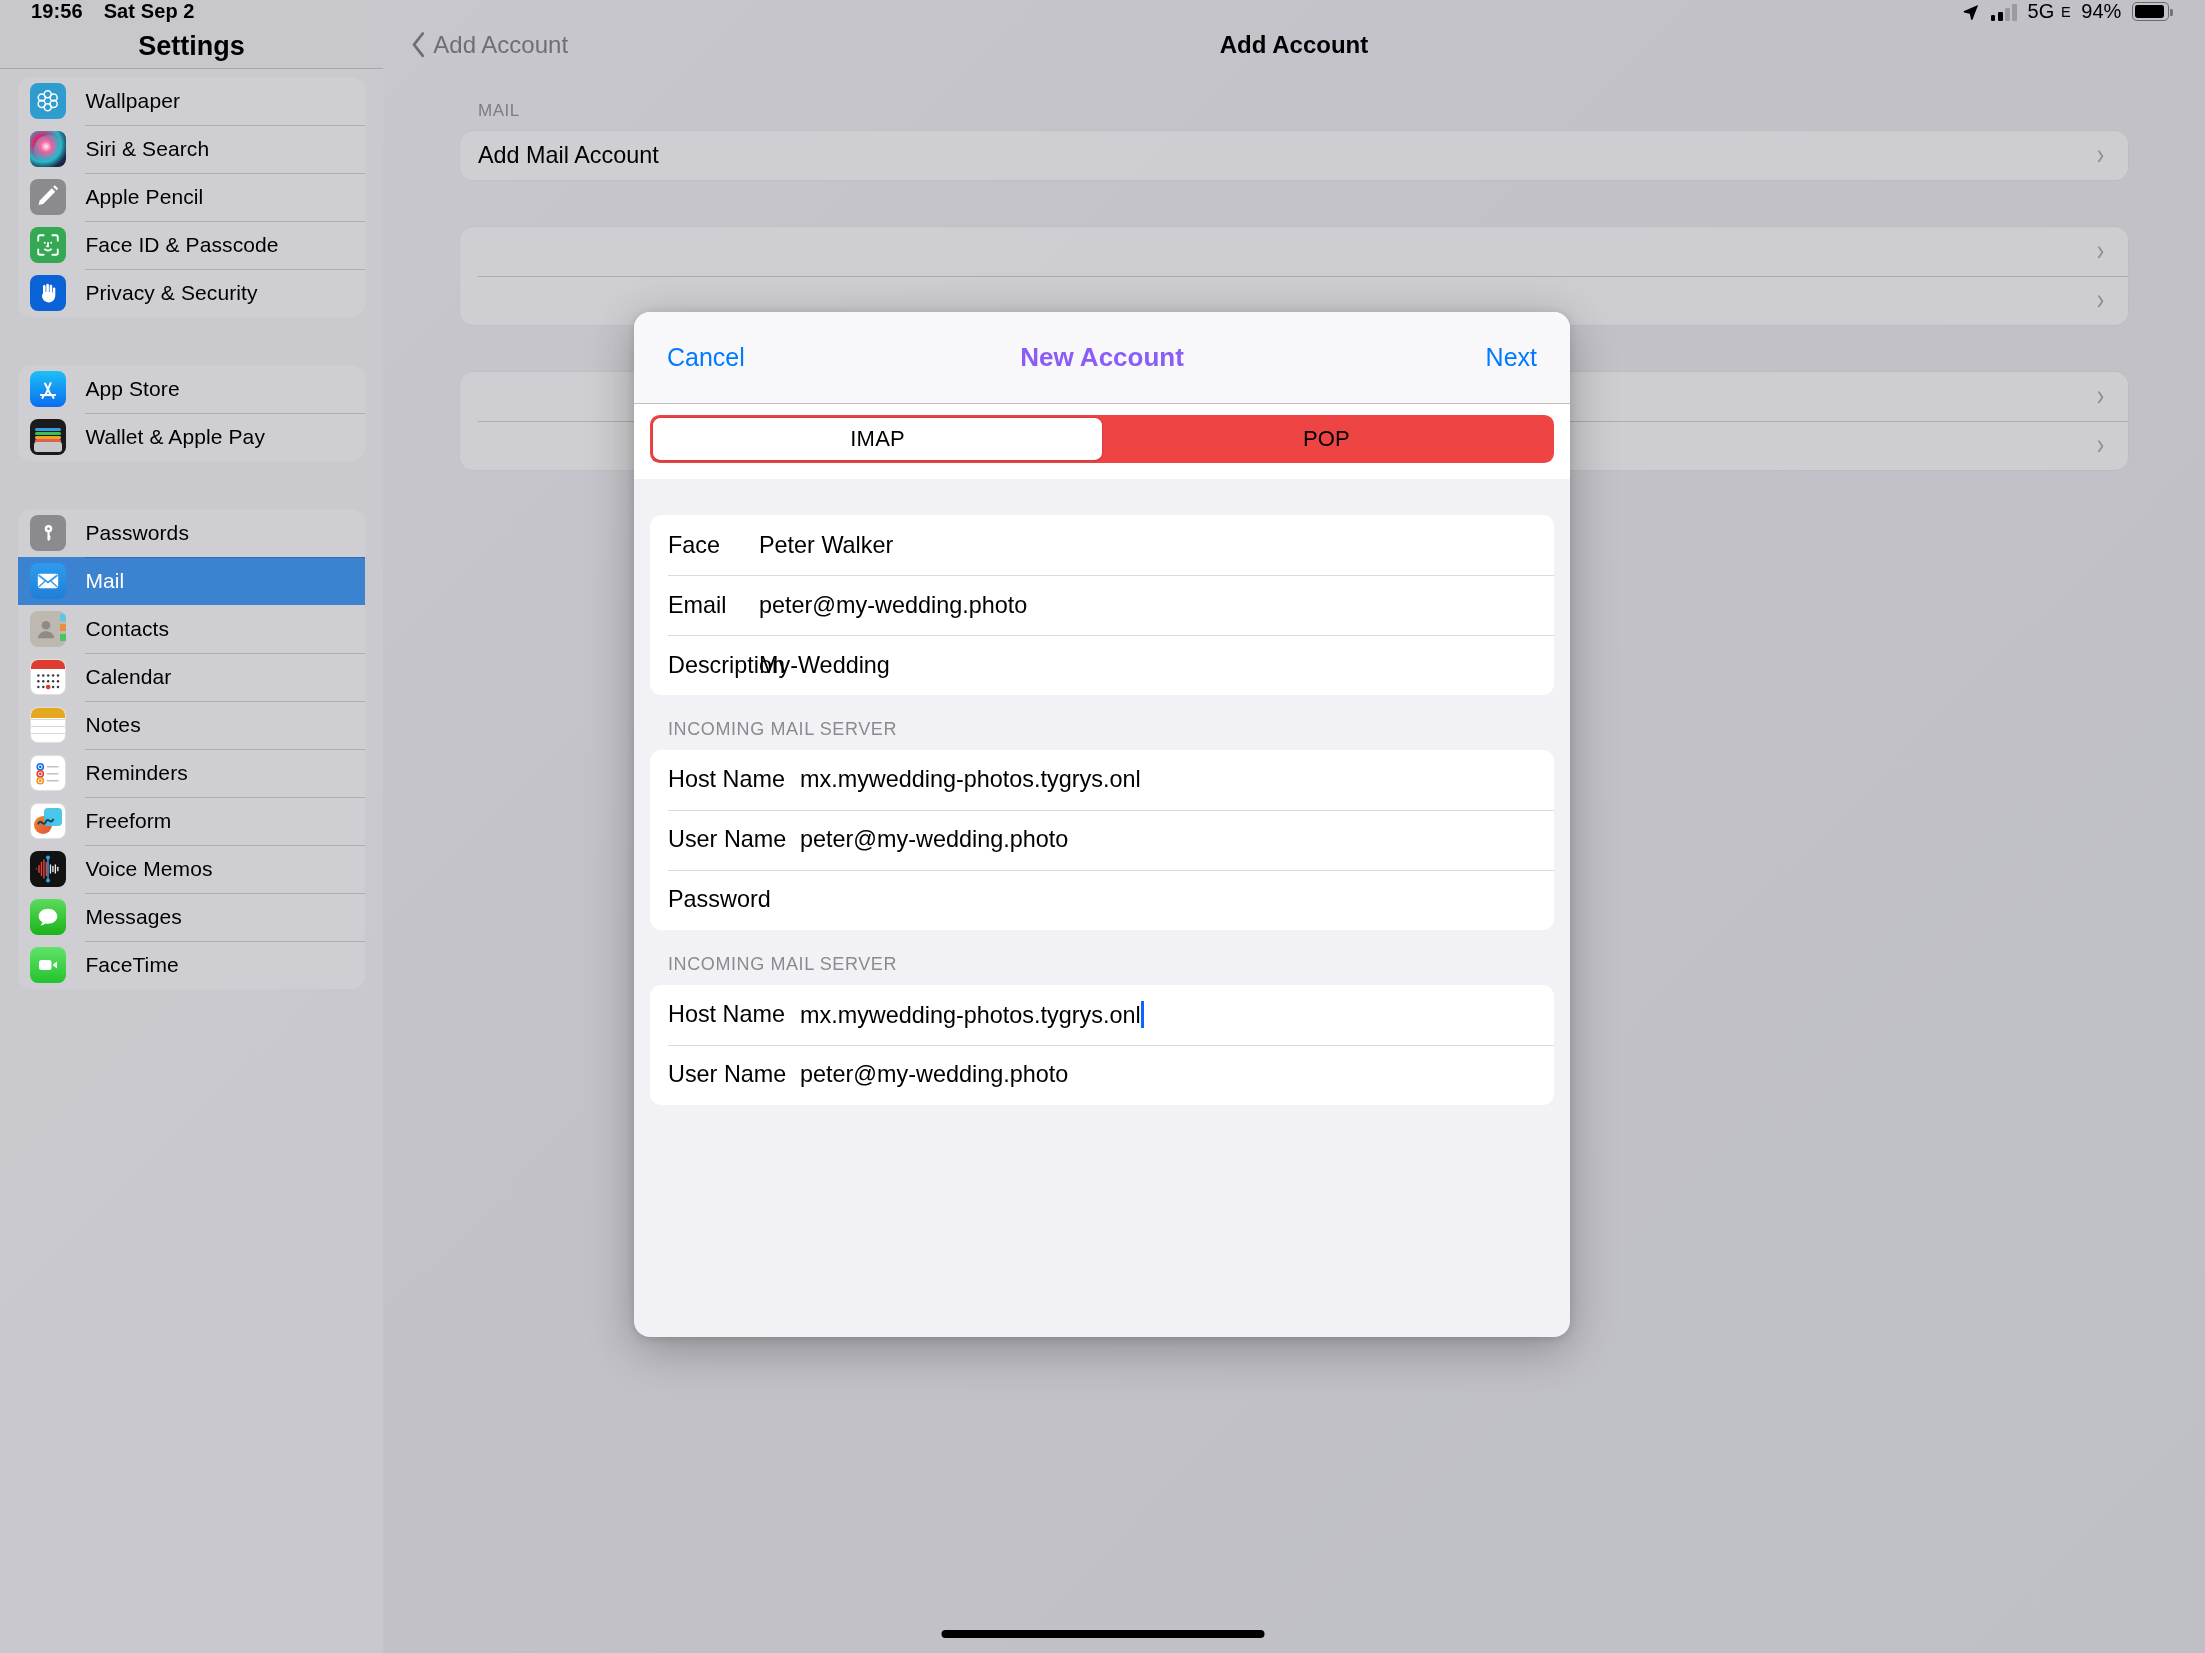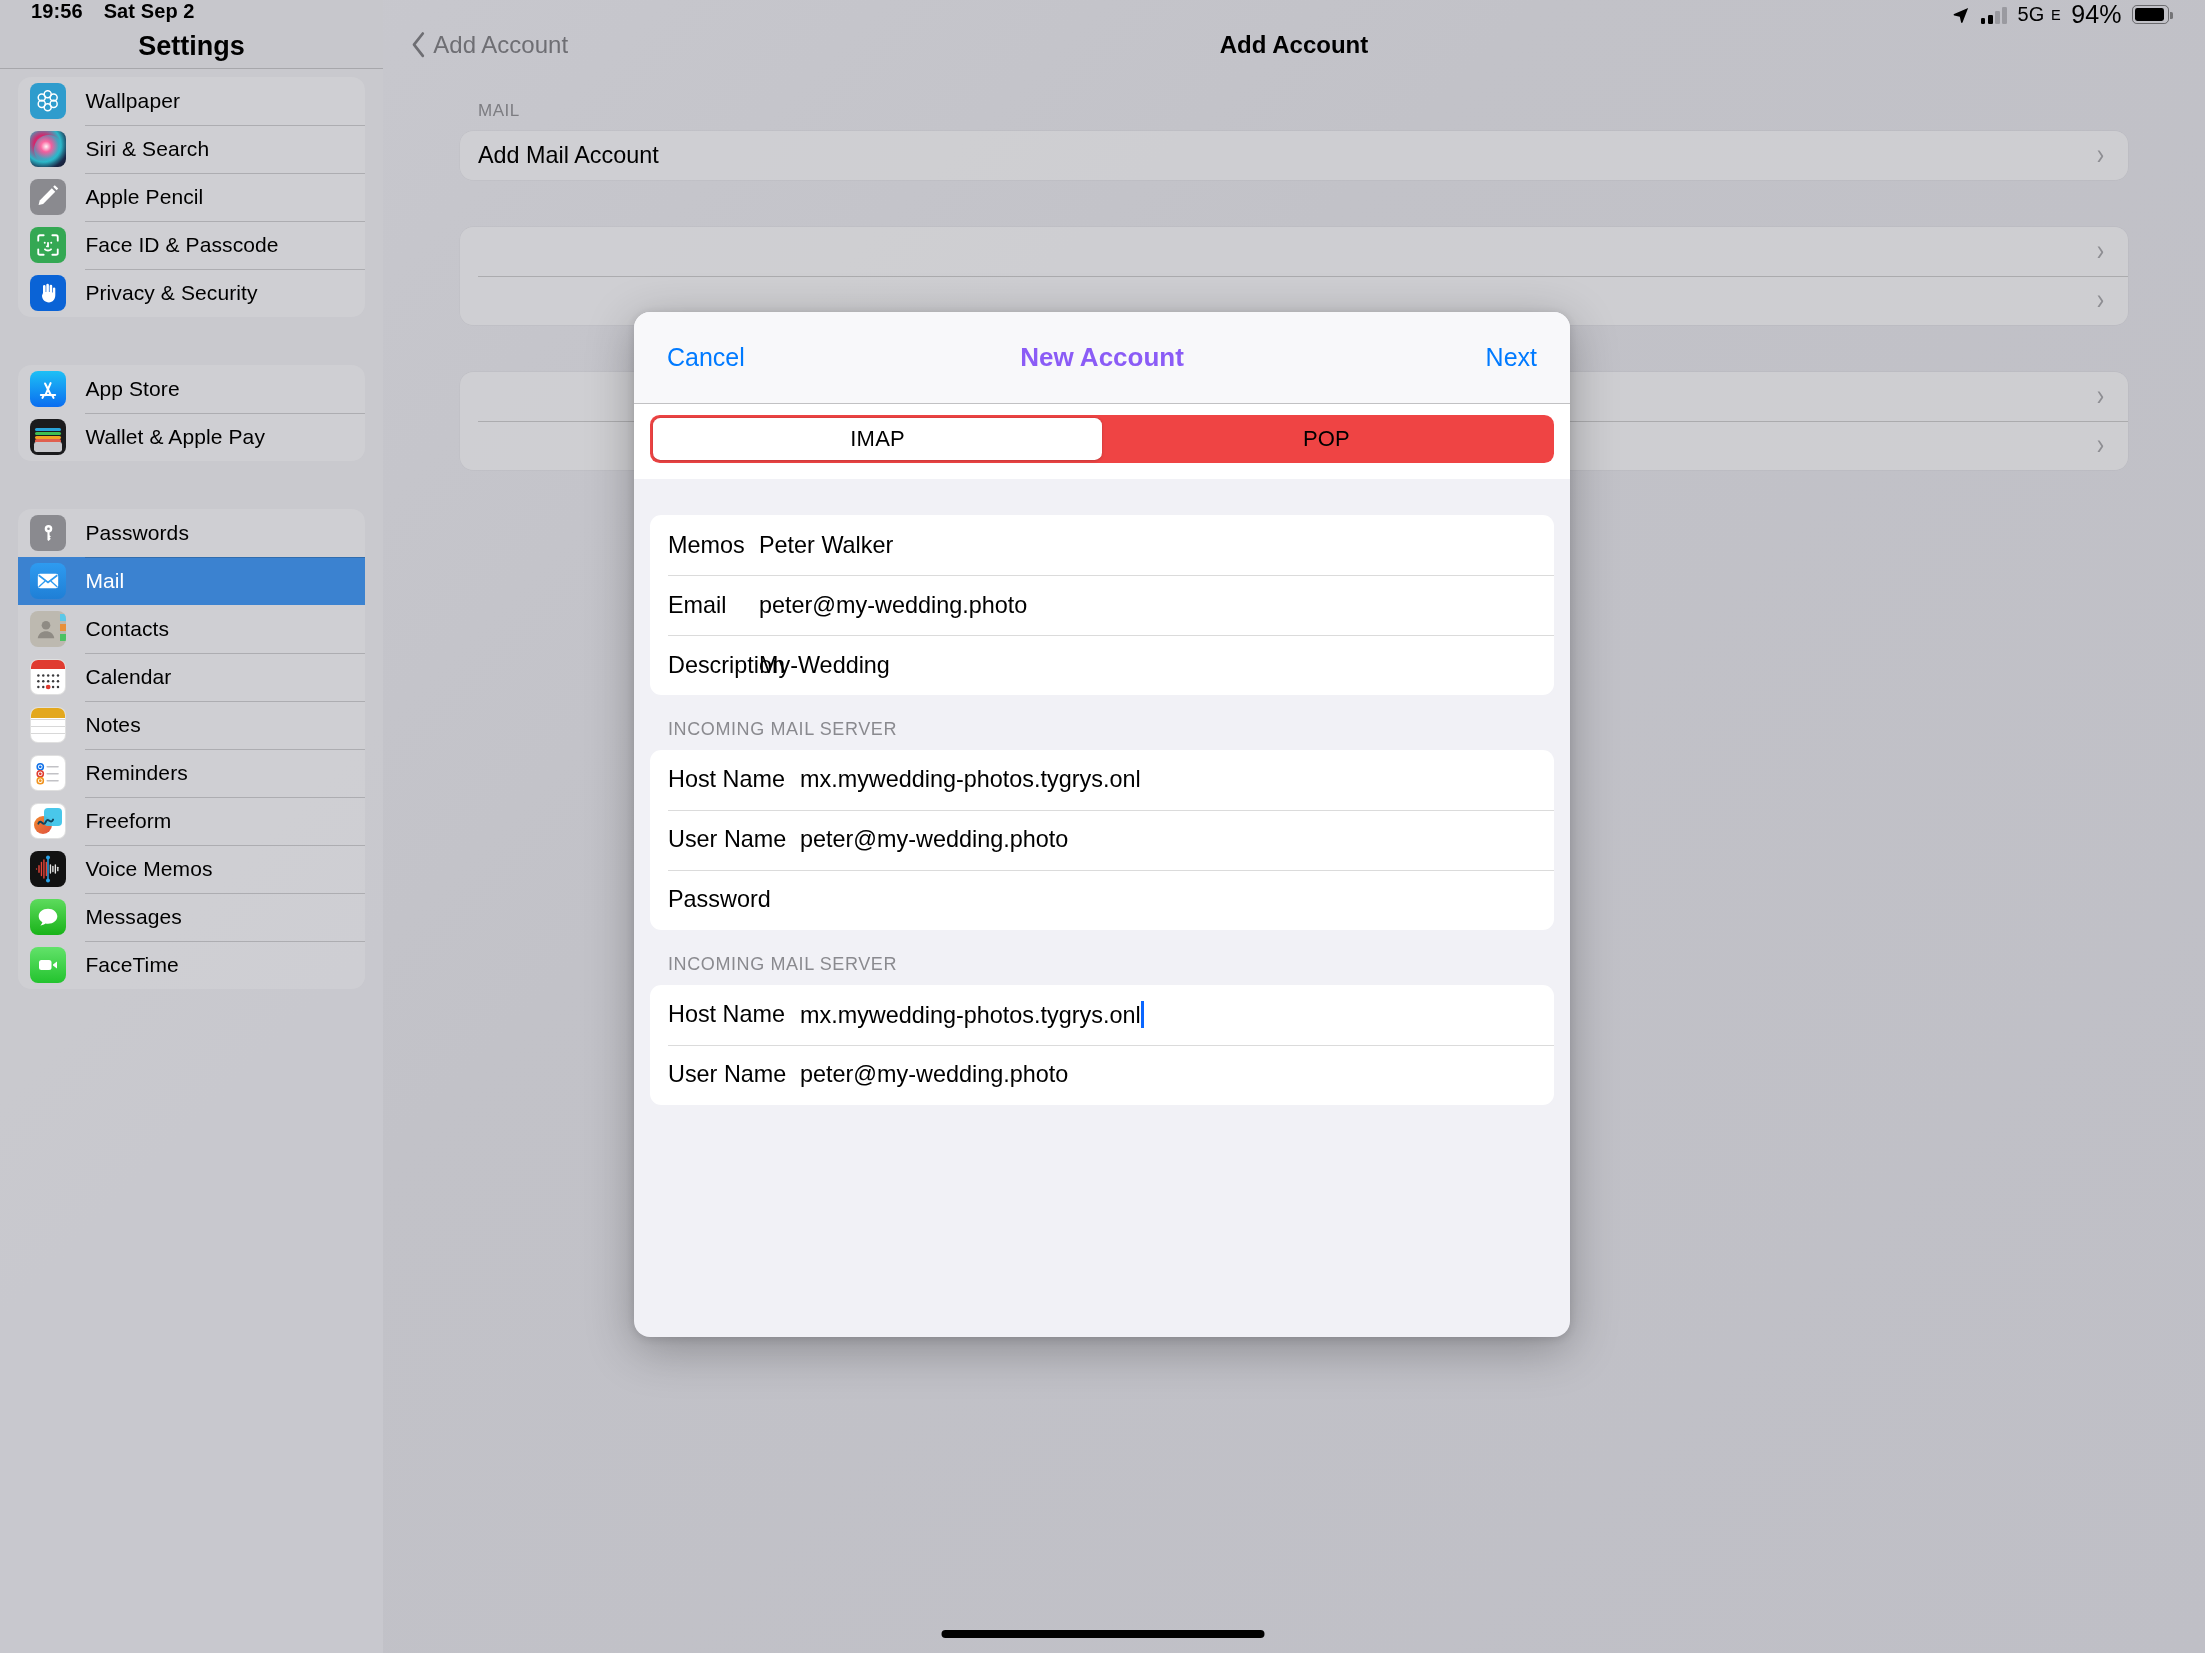--- a/index.html
+++ b/index.html
@@ -32,21 +32,21 @@
   #sb-right { display: flex; align-items: center; gap: 10.5px; font-weight: 500; }
   .loc-arrow { width: 18px; height: 18px; position: relative; top: 0.8px; }
   .bars { display: flex; align-items: flex-end; gap: 2.4px; height: 18px; }
   .bars i { display: block; width: 4.8px; border-radius: 1.2px; background: #000; }
   .bars i:nth-child(1){ height: 5.7px; }
   .bars i:nth-child(2){ height: 9px; }
   .bars i:nth-child(3){ height: 13px; background: #9a9aa0; }
   .bars i:nth-child(4){ height: 17px; background: #9a9aa0; }
   #sb-5g { font-size: 20px; font-weight: 500; }
   #sb-e { font-size: 14.5px; font-weight: 500; position: relative; top: 0.8px; margin-left: -4px;}
-  #sb-batt-pct { font-size: 25px; font-weight: 500; }
+  #sb-batt-pct { font-size: 20px; font-weight: 500; }
   .battery {
     width: 37px; height: 18.6px; border: 1.9px solid rgba(0,0,0,.45);
     border-radius: 4.8px; position: relative; padding: 1.8px;
   }
   .battery::after {
     content:''; position: absolute; right: -4.8px; top: 5.7px;
     width: 2.8px; height: 7.3px; border-radius: 0 1.6px 1.6px 0;
     background: rgba(0,0,0,.4);
   }
   .battery > span { display:block; height: 100%; width: 94%; background: #000; border-radius: 2.4px; }
@@ -573,21 +573,21 @@
       <div class="seg">
         <div class="on">IMAP</div>
         <div>POP</div>
       </div>
     </div>
 
     <div class="m-gap-sm"></div>
 
     <div class="mcard">
       <div class="mrow">
-        <span class="mlabel w-name">Memos</span>
+        <span class="mlabel w-name">Face</span>
         <span class="mval" placeholder="Required">Peter Walker</span>
       </div>
       <div class="mrow">
         <span class="mlabel w-name">Email</span>
         <span class="mval" placeholder="Required">peter@my-wedding.photo</span>
       </div>
       <div class="mrow">
         <span class="mlabel w-name">Description</span>
         <span class="mval" placeholder="Optional">My-Wedding</span>
       </div>

